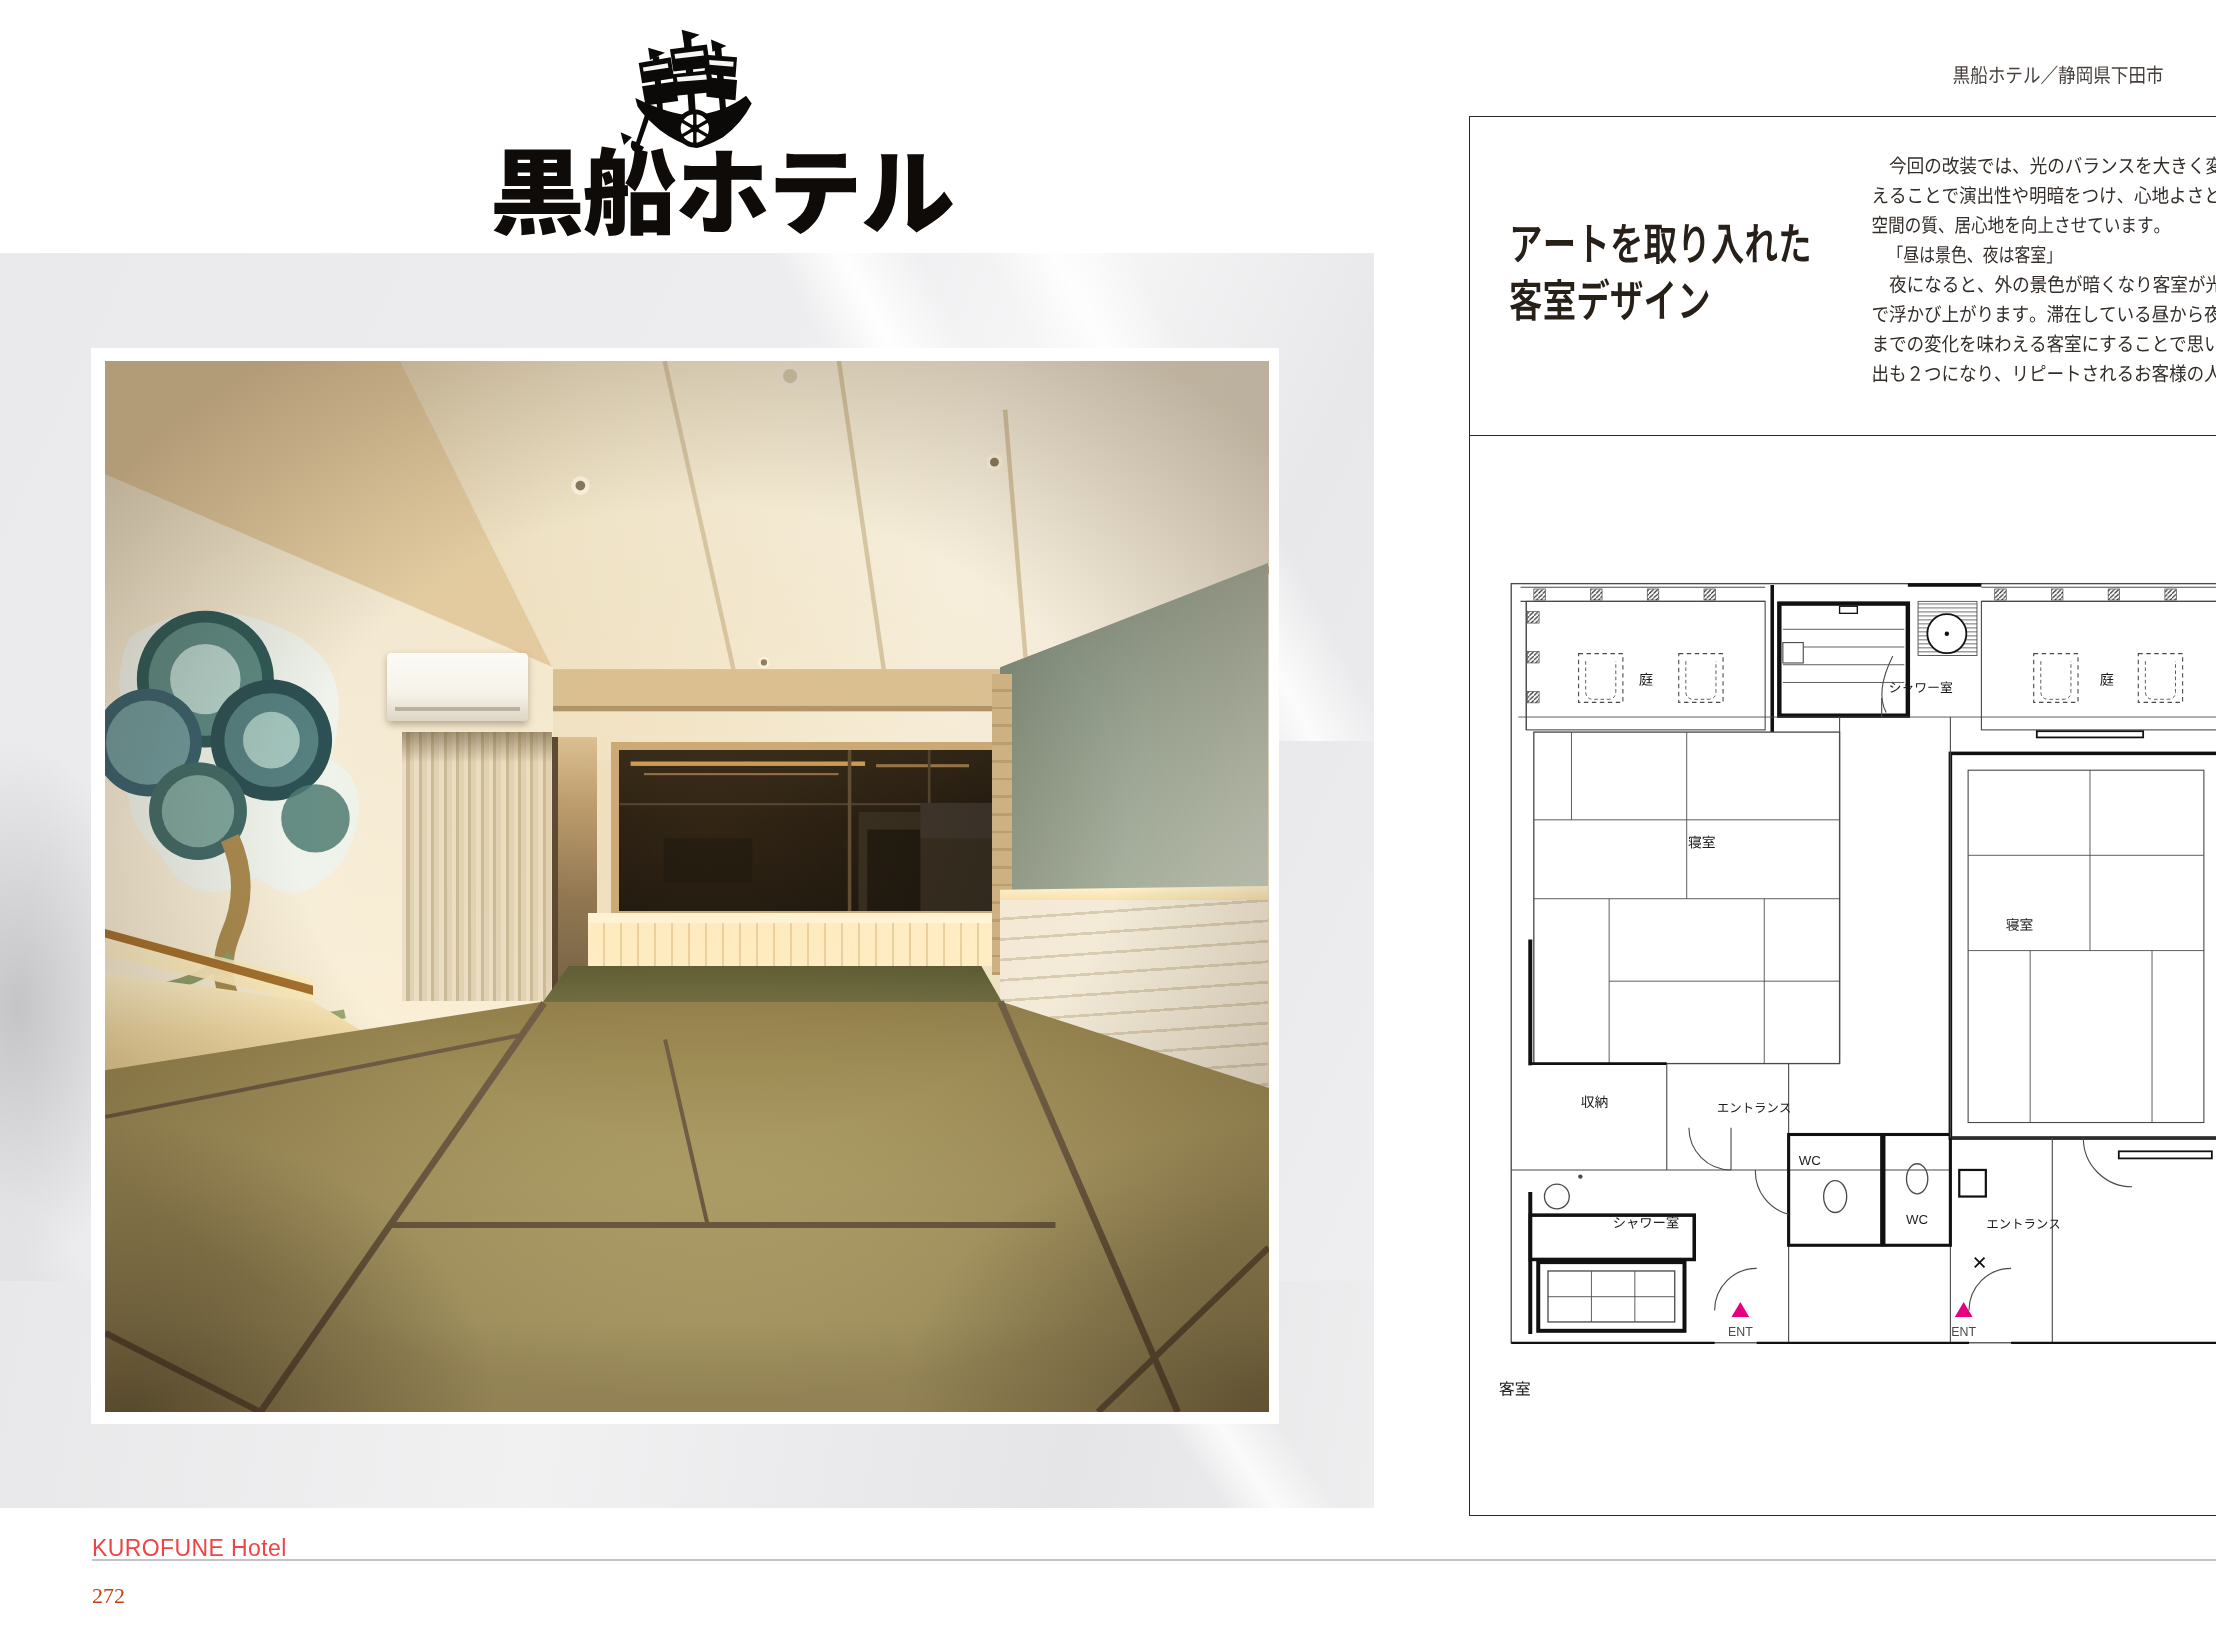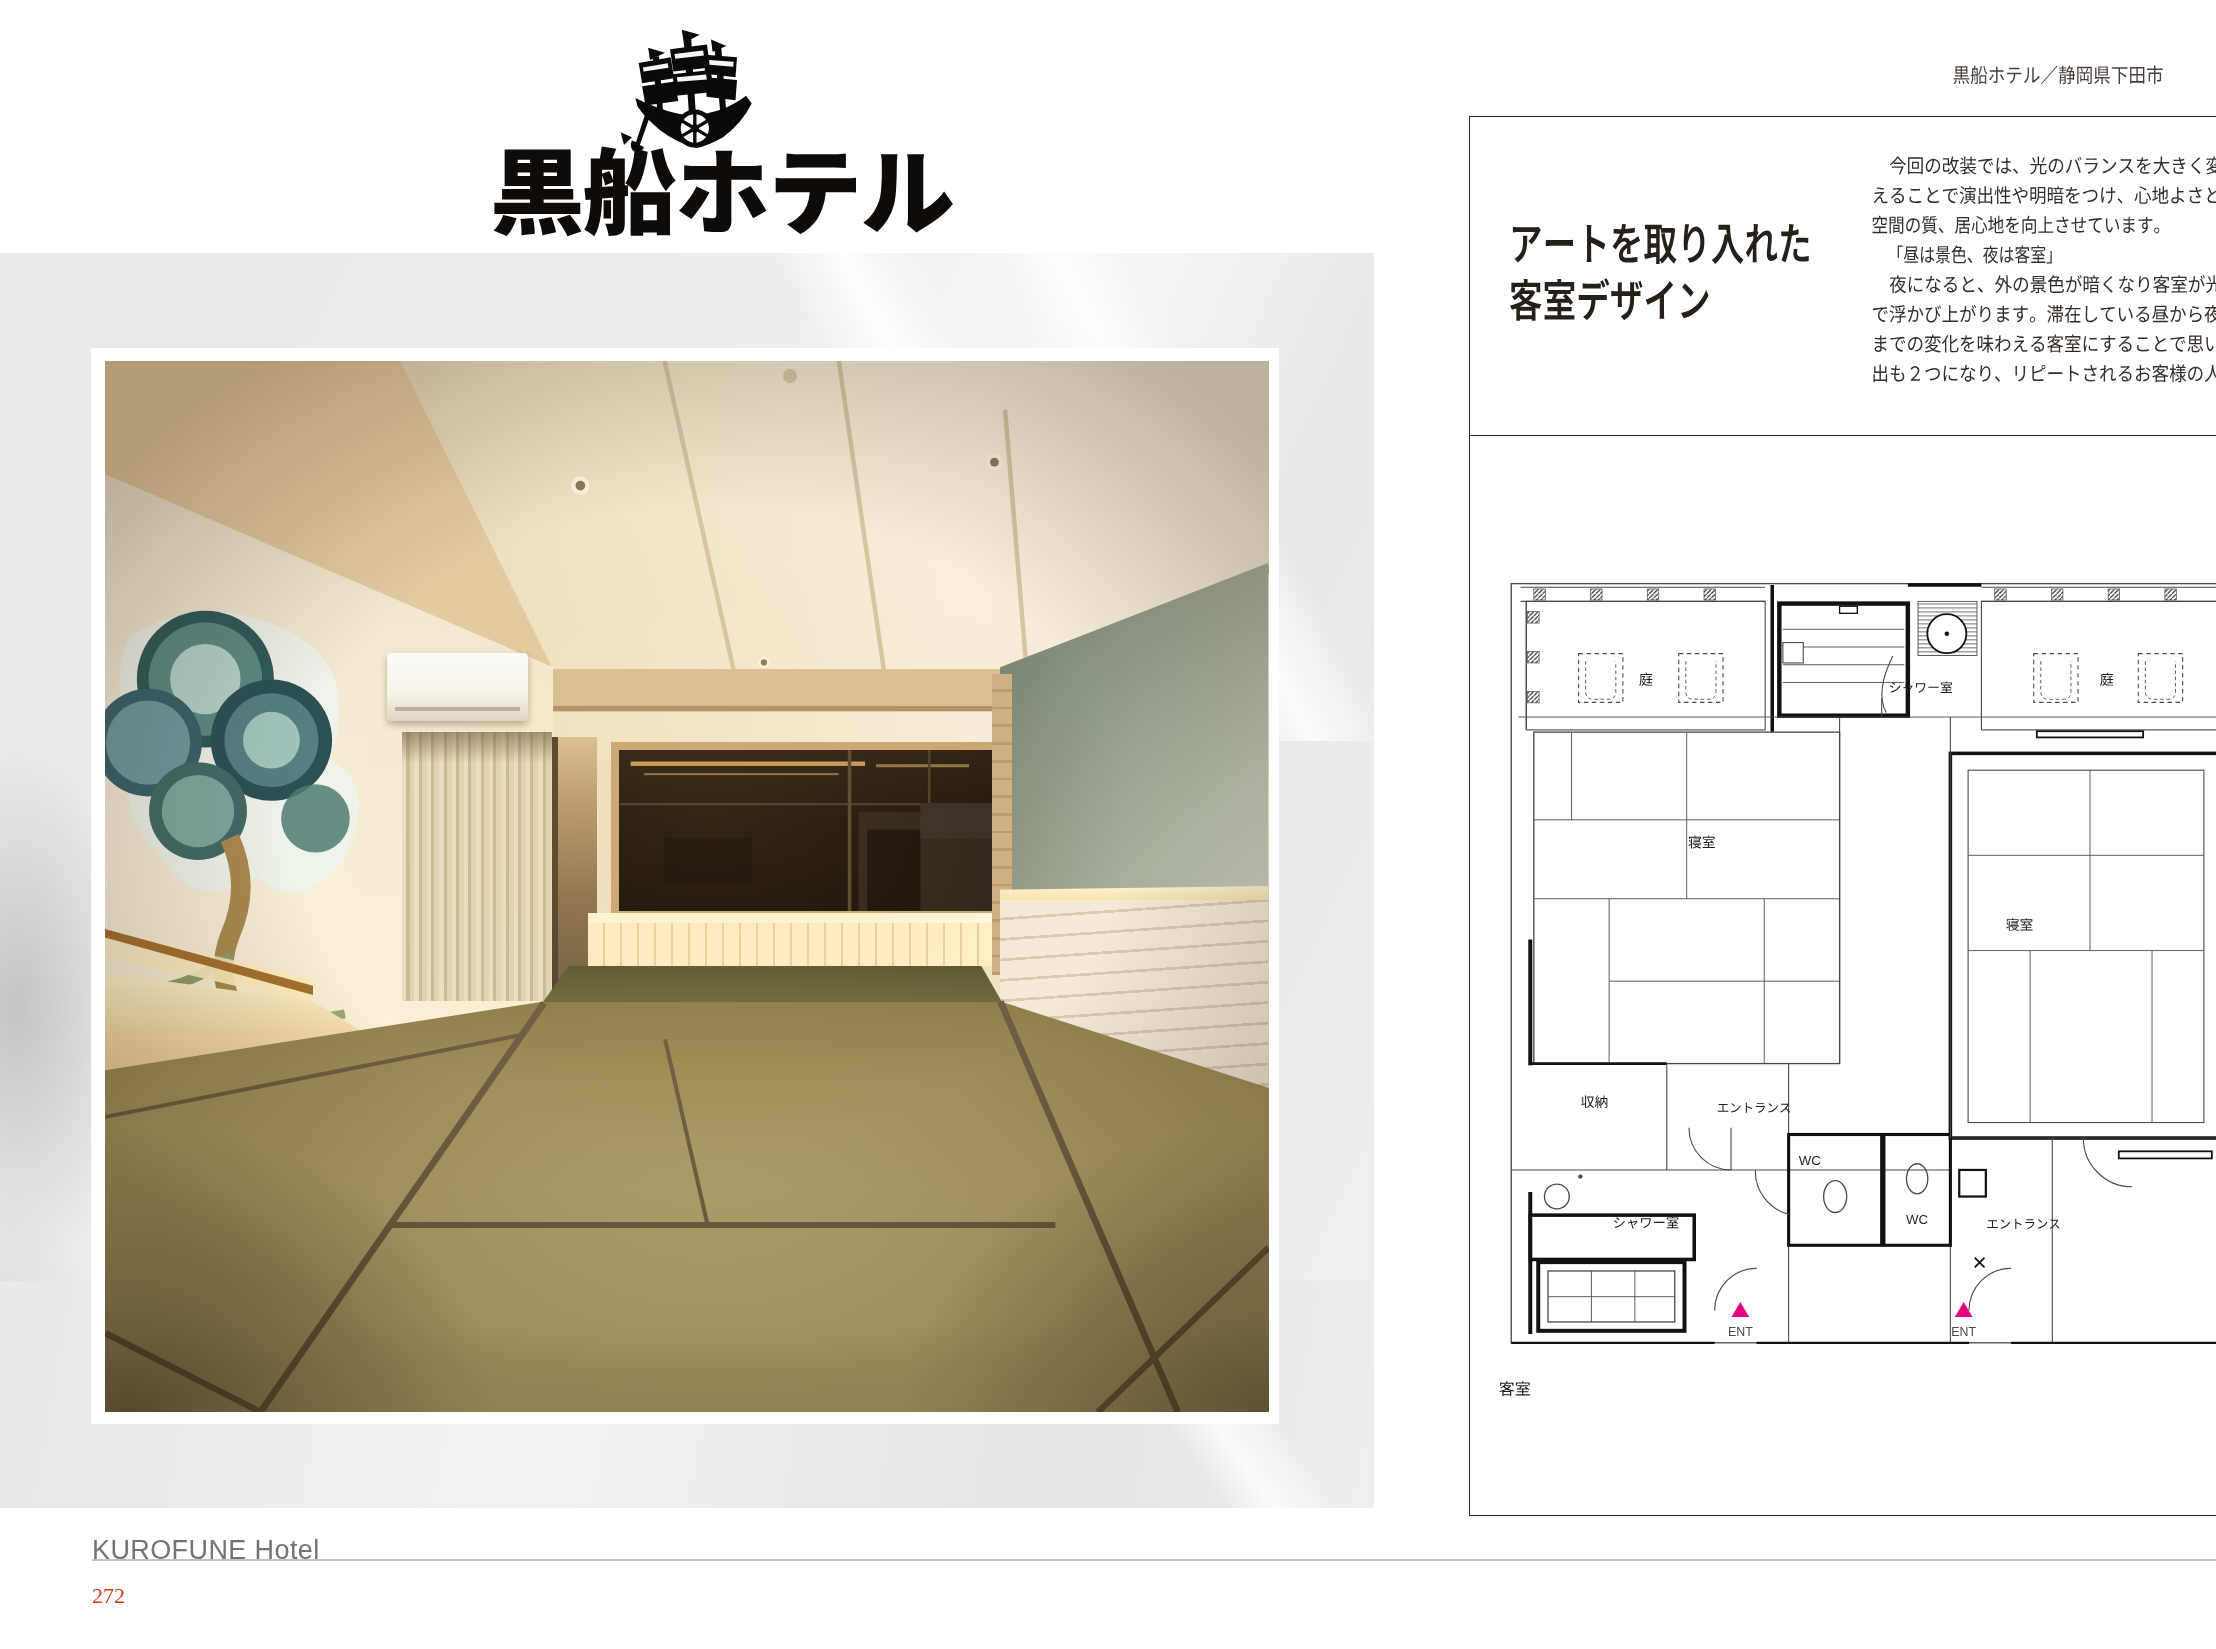--- a/index.html
+++ b/index.html
@@ -93,21 +93,21 @@
 <line x1="2625" y1="640" x2="2240" y2="1011" stroke-width="14"></line>
 </g>
 </svg>
     <div class="abs" style="left:0;top:0;width:1164px;height:1051px;background:radial-gradient(ellipse 510px 399px at 2% 100%, rgba(40,28,12,.55), rgba(40,28,12,0) 72%),radial-gradient(ellipse 510px 399px at 100% 100%, rgba(40,28,12,.48), rgba(40,28,12,0) 72%),radial-gradient(ellipse 754px 576px at 52% 44%, rgba(255,190,100,.10), rgba(0,0,0,0) 55%, rgba(50,30,10,.28) 100%);"></div>
     <div class="abs" style="left:282px;top:292px;width:141px;height:68px;background:linear-gradient(180deg,#fcfbf7 0%,#f6f2e8 60%,#ded6c4 100%);border-radius:4.4px;box-shadow:0 3.5px 7px rgba(80,60,30,.35);"></div>
     <div class="abs" style="left:290px;top:346px;width:125px;height:3.5px;background:#b9b0a0;"></div>
   </div>
 <div class="abs" style="left:1469px;top:116px;width:1188px;height:1400px;border:1.3px solid #2a2a2a;box-sizing:border-box;"></div>
 <div class="abs" style="left:1469px;top:435px;width:1188px;height:1.3px;background:#2a2a2a;"></div>
 <div class="abs" style="left:92px;top:1559px;width:2566px;height:2.2px;background:#c3c3c3;"></div>
-<div class="abs" style="left:92px;top:1535px;font-size:27px;color:#737373;letter-spacing:0.4px;">KUROFUNE Hotel</div>
+<div class="abs" style="left:92px;top:1535px;font-size:23px;color:#ef4444;letter-spacing:0.4px;">KUROFUNE Hotel</div>
 <div class="abs" style="left:92px;top:1583px;font-family:'Liberation Serif',serif;font-size:22px;color:#c2410c;">272</div>
 <svg class="abs" style="left:0;top:0" width="2749" height="1649" viewBox="0 0 6201 3721">
     <defs>
       <path id="d0" d="M293 579V542H711V579ZM293 716V680H711V716ZM154 824H857V434H154ZM127 403H884V291H127ZM45 258H959V138H45ZM425 776H569V182H425ZM323 83 456 95Q464 55 470 8Q475 -40 475 -73L333 -89Q334 -56 332 -8Q329 41 323 83ZM516 78 652 105Q668 67 682 21Q696 -25 701 -58L557 -90Q553 -58 542 -10Q530 38 516 78ZM710 85 848 130Q870 104 894 72Q917 40 938 9Q958 -22 970 -48L822 -99Q812 -75 794 -43Q775 -11 753 23Q731 57 710 85ZM139 127 281 93Q265 41 237 -11Q209 -63 175 -98L36 -39Q67 -12 95 34Q123 80 139 127Z"></path>
       <path id="d1" d="M560 72H867V-59H560ZM508 368H927V-89H787V235H642V-93H508ZM220 284H300V90H220ZM320 728H446V46Q446 3 438 -25Q430 -53 405 -70Q380 -86 348 -91Q317 -96 274 -96Q271 -69 260 -30Q250 9 237 34Q257 33 278 33Q298 33 306 33Q320 33 320 48ZM84 728H205V356Q205 303 202 242Q199 181 190 119Q182 57 165 0Q148 -56 120 -100Q109 -89 90 -76Q70 -62 50 -50Q30 -37 15 -31Q47 22 62 88Q76 155 80 224Q84 294 84 356ZM16 412Q76 416 152 421Q228 426 312 432Q396 439 479 445L480 329Q401 321 320 314Q240 306 166 300Q91 293 29 287ZM196 564 279 596Q296 569 308 536Q320 503 324 478L235 441Q233 467 222 502Q211 536 196 564ZM200 856 355 832Q338 786 321 744Q304 701 290 671L173 697Q181 732 189 776Q197 820 200 856ZM552 832 690 800Q674 670 641 560Q608 449 554 376Q543 389 524 406Q506 423 486 439Q467 455 451 465Q479 505 499 562Q519 620 532 689Q546 758 552 832ZM848 836Q860 771 879 707Q898 643 926 588Q953 533 987 494Q971 481 951 461Q931 441 913 420Q895 398 883 379Q842 429 812 498Q782 566 761 646Q740 725 725 808ZM140 728H370V607H140Z"></path>
       <path id="d2" d="M604 811Q603 804 600 786Q597 768 595 748Q593 728 593 714Q593 683 593 646Q593 609 593 572Q593 535 593 503Q593 483 593 448Q593 413 593 370Q593 326 593 279Q593 232 593 188Q593 143 593 106Q593 70 593 47Q593 1 564 -27Q536 -55 478 -55Q448 -55 418 -54Q389 -53 360 -51Q332 -49 304 -46L289 103Q321 97 350 94Q380 92 398 92Q417 92 424 100Q432 107 433 126Q433 133 434 160Q434 187 434 226Q434 264 434 308Q434 351 434 391Q434 431 434 461Q434 491 434 503Q434 521 434 559Q434 597 434 640Q434 683 434 715Q434 736 431 766Q428 797 425 811ZM91 656Q114 653 142 650Q171 648 194 648Q207 648 243 648Q279 648 329 648Q379 648 437 648Q495 648 554 648Q612 648 664 648Q715 648 753 648Q791 648 808 648Q831 648 863 650Q895 652 916 655V497Q891 499 861 500Q831 501 809 501Q792 501 754 501Q717 501 666 501Q614 501 556 501Q498 501 440 501Q382 501 332 501Q281 501 245 501Q209 501 194 501Q172 501 142 500Q113 499 91 497ZM360 365Q342 331 318 292Q293 252 266 212Q238 173 212 140Q187 106 167 84L36 173Q61 197 87 228Q113 259 138 293Q163 327 184 362Q206 397 222 430ZM796 435Q815 411 838 378Q861 344 885 306Q909 269 930 234Q951 198 966 171L824 93Q807 127 786 164Q766 202 744 239Q723 276 702 308Q681 340 664 363Z"></path>
       <path id="d3" d="M194 782Q220 778 252 776Q285 774 310 774Q330 774 370 774Q411 774 462 774Q512 774 562 774Q613 774 652 774Q692 774 710 774Q738 774 768 776Q798 778 826 782V627Q798 629 768 630Q739 631 710 631Q692 631 652 631Q613 631 562 631Q512 631 462 631Q411 631 370 631Q330 631 310 631Q284 631 252 630Q219 629 194 627ZM79 524Q102 521 130 519Q157 517 180 517Q194 517 233 517Q272 517 327 517Q382 517 445 517Q508 517 571 517Q634 517 689 517Q744 517 783 517Q822 517 835 517Q851 517 882 518Q913 520 934 524V367Q914 369 886 370Q858 370 835 370Q822 370 783 370Q744 370 689 370Q634 370 571 370Q508 370 445 370Q382 370 327 370Q272 370 233 370Q194 370 180 370Q158 370 129 369Q100 368 79 366ZM614 438Q614 338 595 262Q576 185 545 123Q528 88 498 51Q467 14 428 -19Q388 -52 342 -75L200 27Q250 46 298 84Q347 123 377 165Q415 221 430 290Q444 358 444 437Z"></path>
       <path id="d4" d="M491 23Q495 39 498 61Q500 83 500 106Q500 118 500 150Q500 183 500 228Q500 274 500 327Q500 380 500 434Q500 488 500 536Q500 585 500 623Q500 661 500 680Q500 717 496 745Q491 773 491 773H671Q671 773 667 744Q663 716 663 679Q663 660 663 628Q663 596 663 556Q663 516 663 472Q663 428 663 385Q663 342 663 303Q663 264 663 234Q663 204 663 187Q701 203 740 231Q779 259 816 296Q854 334 885 378L978 244Q938 193 880 141Q821 89 758 46Q696 2 640 -27Q622 -37 611 -46Q600 -54 592 -60ZM25 43Q93 90 134 155Q174 220 193 279Q204 310 210 357Q215 404 218 458Q221 513 222 568Q222 623 222 670Q222 705 219 729Q216 753 211 773H389Q389 773 387 758Q385 742 383 719Q381 696 381 672Q381 626 380 567Q379 508 376 447Q373 386 368 332Q362 277 352 239Q329 152 284 78Q238 4 173 -55Z"></path>
       <path id="a0" d="M236 591V492H767V591ZM236 745V648H767V745ZM164 805H842V432H164ZM140 359H872V298H140ZM55 213H947V148H55ZM460 777H535V174H460ZM343 90 411 96Q421 57 427 11Q433 -35 433 -65L360 -74Q360 -43 356 4Q351 50 343 90ZM546 88 615 102Q633 65 650 20Q666 -26 672 -57L599 -74Q593 -42 578 4Q562 50 546 88ZM749 92 818 117Q843 92 868 62Q894 31 916 2Q938 -28 952 -52L879 -81Q866 -57 845 -28Q824 2 799 34Q774 66 749 92ZM169 118 240 100Q222 49 190 -1Q159 -51 119 -83L51 -51Q89 -23 120 22Q151 68 169 118Z"></path>
       <path id="a1" d="M555 35H871V-33H555ZM524 361H912V-74H839V291H595V-79H524ZM240 305H289V81H240ZM365 705H433V3Q433 -25 426 -42Q420 -58 401 -67Q383 -76 355 -78Q327 -80 283 -80Q280 -67 274 -46Q268 -26 261 -12Q292 -13 316 -13Q341 -13 349 -13Q365 -13 365 3ZM108 705H173V342Q173 293 170 237Q167 181 159 124Q151 67 134 14Q118 -40 90 -82Q85 -76 74 -69Q64 -62 53 -56Q42 -49 34 -45Q68 10 84 76Q100 143 104 212Q108 281 108 342ZM36 386Q91 390 162 396Q234 402 314 410Q395 417 477 424V360Q399 353 320 345Q242 337 171 330Q100 323 43 317ZM214 581 261 600Q282 569 298 532Q313 494 319 466L267 445Q263 473 248 511Q233 549 214 581ZM237 841 317 825Q303 784 286 743Q270 702 256 673L196 688Q207 720 219 764Q231 808 237 841ZM592 829 664 812Q647 691 614 580Q582 470 527 392Q521 399 512 407Q502 415 492 423Q481 431 472 436Q505 484 529 547Q553 610 568 682Q584 755 592 829ZM815 831Q829 757 851 685Q873 613 903 553Q933 493 969 454Q960 448 950 438Q939 428 930 416Q920 405 913 395Q875 441 844 508Q813 575 790 654Q767 734 752 815ZM139 705H394V640H139Z"></path>

